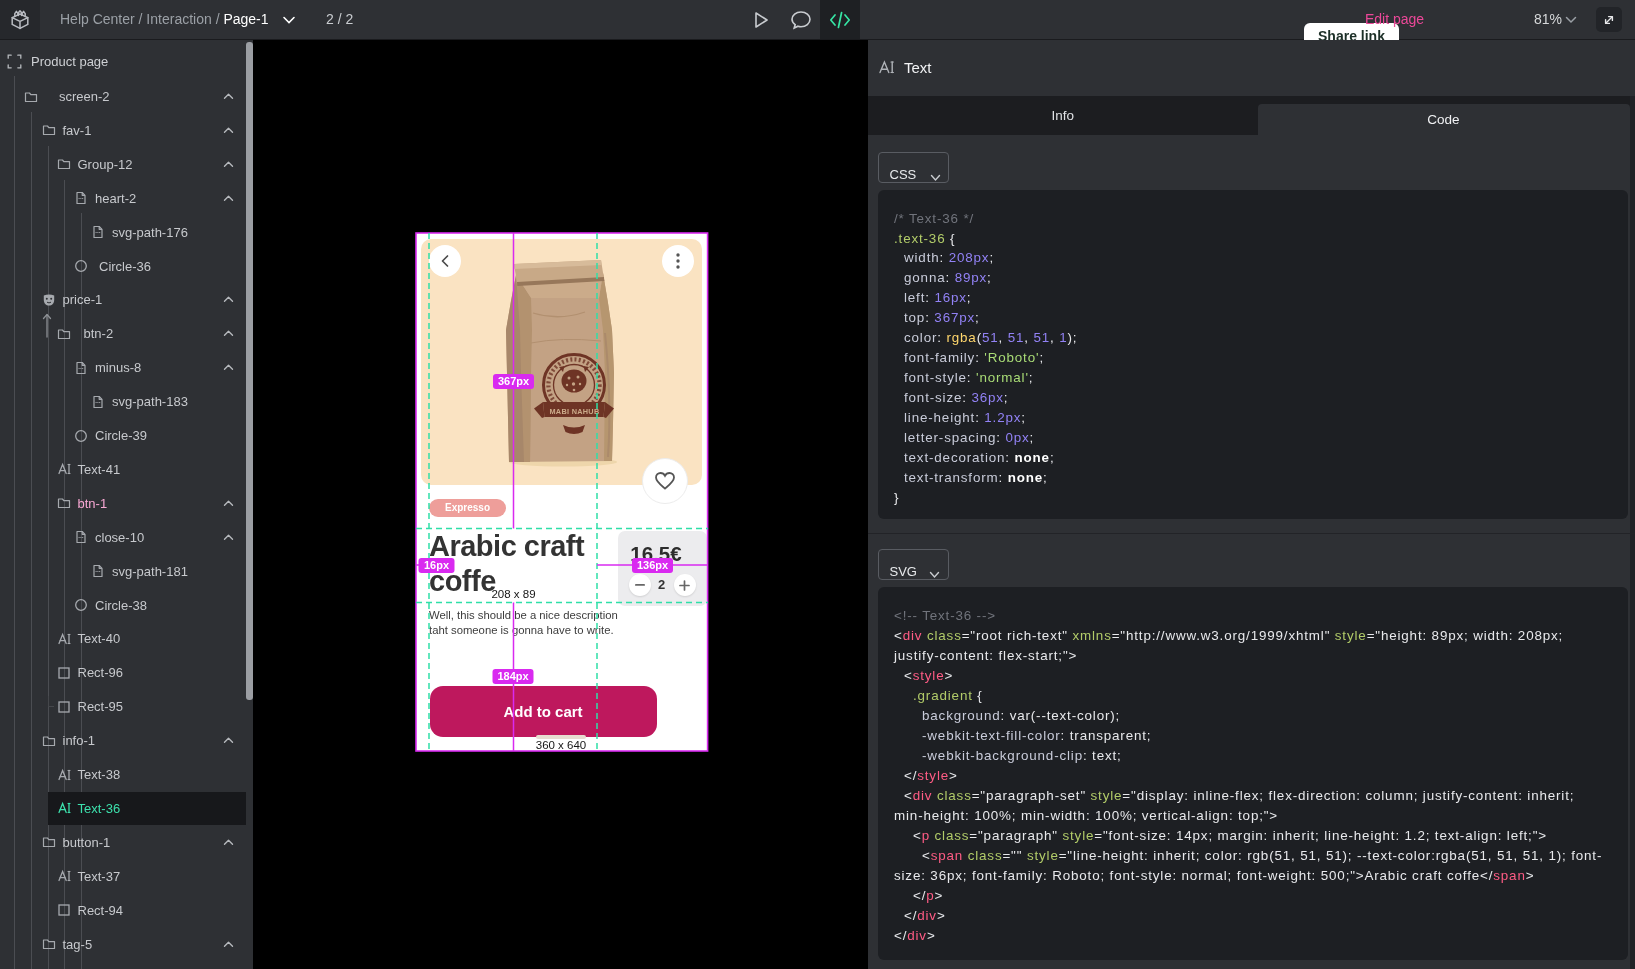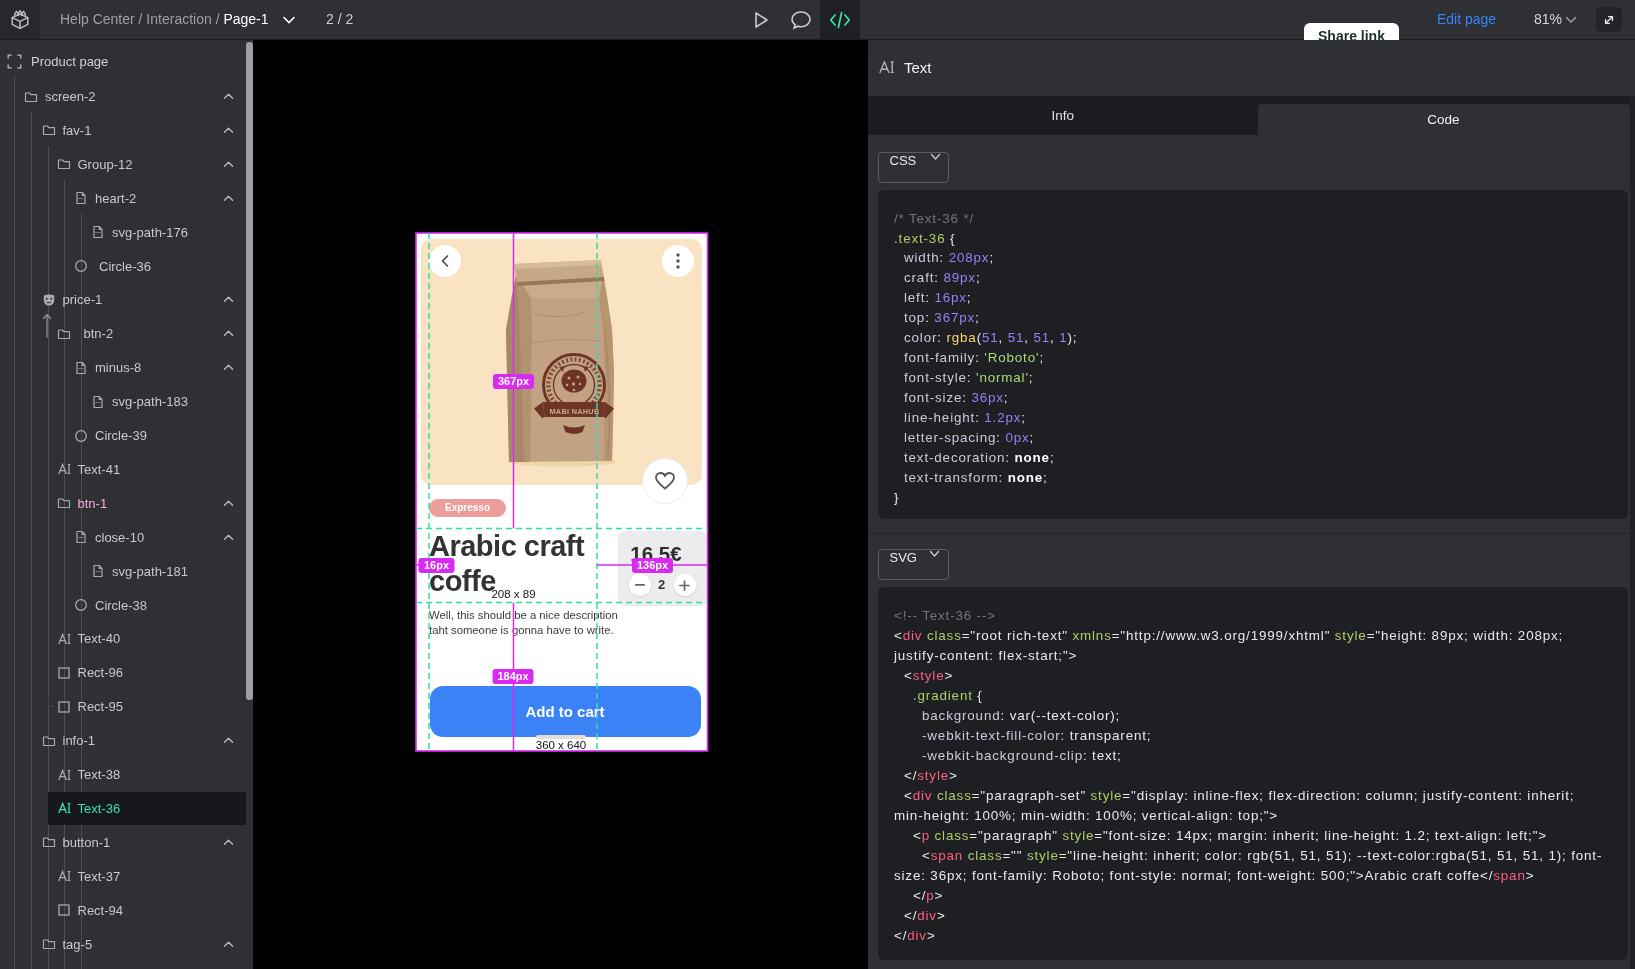--- a/index.html
+++ b/index.html
@@ -16,21 +16,21 @@
 .trow svg{flex:0 0 auto}
 .caret{position:absolute;top:0;height:30px;display:flex;align-items:center;left:222px}
 .gline{position:absolute;width:1px;background:#4b4d52}
 
 #rpanel{position:absolute;left:868px;top:40px;width:767px;height:929px;background:#2e3034}
 .codeblock{position:absolute;background:#1d1f23;border-radius:6px}
 .cline{position:absolute;height:20px;line-height:20px;font-size:13.4px;color:#e8e9ec;white-space:nowrap;letter-spacing:0.85px}
 .cmt{color:#71747c}.sel{color:#b2cc69}.prp{color:#c9ccda}.num{color:#9282f5}
 .fn{color:#ffd76d}.str{color:#a9dc76}.kw{color:#fff;font-weight:bold}
 .tag{color:#ff5c85}.att{color:#b2cc69}
-.drop{position:absolute;width:71px;height:31px;border:1.4px solid #595c62;border-radius:4px;color:#e8eaec;font-size:13px;display:flex;align-items:flex-start;padding-left:11px}
+.drop{position:absolute;width:71px;height:31px;border:1.4px solid #595c62;border-radius:4px;color:#e8eaec;font-size:13px;display:flex;align-items:flex-end;padding-left:11px}
 
 #card{position:absolute;left:416px;top:233px;width:291.6px;height:518px;background:#fff}
 .circbtn{position:absolute;border-radius:50%;background:#fff;display:flex;align-items:center;justify-content:center}
 </style></head><body>
 <div id="app">
 
 <div id="topbar">
  <div id="logo">
   <svg width="24" height="24" viewBox="0 0 24 24" fill="none" stroke="#b9bcc2" stroke-width="1.5" stroke-linejoin="round" stroke-linecap="round">
    <path d="M4.2 9.6 L12 6 L19.8 9.6 L19.8 16.4 L12 20.4 L4.2 16.4 Z"></path>
@@ -52,21 +52,21 @@
         <path d="M20 9.3 C20 13.4 16 16.7 11 16.7 C9.9 16.7 8.9 16.5 8 16.2 L4.2 18 L5.2 14.6 C3.2 13.3 2 11.4 2 9.3 C2 5.2 6 2 11 2 C16 2 20 5.2 20 9.3 Z"></path>
       </svg>
  <div class="abs" style="left:820px;top:0;width:40px;height:39px;background:#1e2023;display:flex;align-items:center;justify-content:center">
   <svg width="22" height="18" viewBox="0 0 22 18" fill="none" stroke="#36e5a4" stroke-width="1.7" stroke-linecap="round" stroke-linejoin="round">
    <path d="M6 4 L1.8 9 L6 14"></path>
           <path d="M16 4 L20.2 9 L16 14"></path>
           <path d="M12.6 1.5 L9.4 16.5"></path>
   </svg>
  </div>
  <div class="abs" style="left:1304px;top:23px;width:95px;height:25px;border-radius:6px;background:#ffffff;color:#1c2f27;font-size:14px;font-weight:bold;display:flex;align-items:center;justify-content:center">Share link</div>
- <div class="tbtxt" style="left:1437px;color:#3b82f6">Edit page</div>
+ <div class="tbtxt" style="left:1365px;color:#ec4899">Edit page</div>
  <div class="tbtxt" style="left:1534px;color:#d6d8da">81%</div>
  <svg class="abs" style="left:1565px;top:15px" width="12" height="10" viewBox="0 0 12 10" fill="none" stroke="#9ba0a6" stroke-width="1.5" stroke-linecap="round">
         <path d="M1.5 2.5 L6 7 L10.5 2.5"></path>
       </svg>
  <div class="abs" style="left:1596px;top:7px;width:26px;height:25px;border-radius:5px;background:#222428;display:flex;align-items:center;justify-content:center">
   <svg width="14" height="14" viewBox="0 0 14 14" fill="none" stroke="#e7e8ea" stroke-width="1.4" stroke-linecap="round" stroke-linejoin="round">
           <path d="M4 10 L10 4"></path>
           <path d="M6.6 3.6 L10.4 3.6 L10.4 7.4"></path>
           <path d="M7.4 10.4 L3.6 10.4 L3.6 6.6"></path>
         </svg>
@@ -88,21 +88,21 @@
       <div class="trow" style="left:7px;top:6px;color:#ced0d4">
         <svg width="15" height="15" viewBox="0 0 15 15" fill="none" stroke="#b6b9bd" stroke-width="1.3" stroke-linecap="round">
           <path d="M1.2 4.2 V1.2 H4.2 M10.8 1.2 H13.8 V4.2 M13.8 10.8 V13.8 H10.8 M4.2 13.8 H1.2 V10.8"></path>
         </svg>
         <span style="margin-left:9px">Product page</span>
       </div>
       <div class="trow" style="left:24px;top:41.5px;color:#c7c9cd">
         <svg width="14" height="14" viewBox="0 0 14 14" fill="none" stroke="#a6a9ae" stroke-width="1.2" stroke-linejoin="round">
           <path d="M1.5 3 h4 l1.3 1.6 h5.7 v6.9 h-11 z"></path>
         </svg>
-        <span style="margin-left:7px">screen-2</span>
+        <span style="margin-left:21px">screen-2</span>
       </div>
       <div class="caret" style="top:41.5px">
         <svg width="13" height="13" viewBox="0 0 13 13" fill="none" stroke="#b7babe" stroke-width="1.4" stroke-linecap="round" stroke-linejoin="round">
           <path d="M2.5 8.2 L6.5 4.2 L10.5 8.2"></path>
         </svg>
       </div>
       <div class="trow" style="left:41.5px;top:75.4px;color:#c7c9cd">
         <svg width="14" height="14" viewBox="0 0 14 14" fill="none" stroke="#a6a9ae" stroke-width="1.2" stroke-linejoin="round">
           <path d="M1.5 3 h4 l1.3 1.6 h5.7 v6.9 h-11 z"></path>
         </svg>
@@ -411,21 +411,21 @@
           <rect width="10" height="1.8" rx="0.9" fill="#666"></rect>
         </svg>
       </div>
       <div class="abs" style="left:237px;top:341px;width:17px;height:22px;line-height:22px;text-align:center;font-size:13px;font-weight:bold;color:#333">2</div>
       <div class="circbtn" style="left:257.5px;top:341px;width:22px;height:22px;box-shadow:0 1px 2px rgba(0,0,0,.12)">
         <svg width="11" height="11" viewBox="0 0 11 11" fill="none" stroke="#666" stroke-width="1.7" stroke-linecap="round">
           <path d="M5.5 1 V10 M1 5.5 H10"></path>
         </svg>
       </div>
       <div class="abs" style="left:13px;top:375px;font-size:11.3px;line-height:15px;color:#3c3c3c">Well, this should be a nice description<br>taht someone is gonna have to write.</div>
-      <div class="abs" style="left:13.5px;top:452.5px;width:271px;height:51.5px;border-radius:13px;background:#3b82f6;color:#fff;font-size:15px;font-weight:bold;display:flex;align-items:center;justify-content:center">Add to cart</div>
+      <div class="abs" style="left:13.5px;top:452.5px;width:227px;height:51.5px;border-radius:13px;background:#be185d;color:#fff;font-size:15px;font-weight:bold;display:flex;align-items:center;justify-content:center">Add to cart</div>
       <div class="abs" style="left:120px;top:501.5px;width:50px;height:4px;border-radius:2px;background:#e7ddd0"></div>
       <div class="abs" style="left:95px;top:505.5px;width:100px;text-align:center;font-size:11.5px;color:#161616">360 x 640</div>
       <div class="abs" style="left:60px;top:355px;width:75px;text-align:center;font-size:11.5px;color:#161616;z-index:5">208 x 89</div>
     </div>
     <svg class="abs" style="left:253px;top:40px;pointer-events:none" width="615" height="929" viewBox="0 0 615 929">
       <rect x="163" y="193" width="291.6" height="518" fill="none" stroke="#d92af0" stroke-width="1.6"></rect>
       <line x1="176" y1="193" x2="176" y2="711" stroke="#2fdfa8" stroke-width="1.5" stroke-dasharray="6 4"></line>
       <line x1="344" y1="193" x2="344" y2="711" stroke="#2fdfa8" stroke-width="1.5" stroke-dasharray="6 4"></line>
       <line x1="163" y1="488.5" x2="455" y2="488.5" stroke="#2fdfa8" stroke-width="1.5" stroke-dasharray="6 4"></line>
       <line x1="163" y1="562.5" x2="455" y2="562.5" stroke="#2fdfa8" stroke-width="1.5" stroke-dasharray="6 4"></line>
@@ -457,21 +457,21 @@
       <div class="abs" style="left:0;top:56px;width:389.5px;height:26px;line-height:39px;text-align:center;font-size:13.5px;color:#dfe1e4">Info</div>
       <div class="abs" style="left:389.5px;top:64px;width:372px;height:31px;line-height:31px;text-align:center;font-size:13.5px;color:#f0f1f3">Code</div>
       <div class="abs" style="left:761.5px;top:56px;width:5.5px;height:873px;background:#212226"></div>
       <div class="drop" style="left:9.5px;top:112px">CSS<svg style="margin-left:14px" width="11" height="8" viewBox="0 0 11 8" fill="none" stroke="#c9ccd0" stroke-width="1.4" stroke-linecap="round">
           <path d="M1.5 1.5 L5.5 6 L9.5 1.5"></path>
         </svg></div>
       <div class="codeblock" style="left:9.5px;top:150px;width:750px;height:329px"></div>
       <div class="cline" style="left:26px;top:169px"><span class="cmt">/* Text-36 */</span></div>
       <div class="cline" style="left:26px;top:189px"><span class="sel">.text-36</span> {</div>
       <div class="cline" style="left:36px;top:208px"><span class="prp">width</span>: <span class="num">208px</span>;</div>
-      <div class="cline" style="left:36px;top:228px"><span class="prp">craft</span>: <span class="num">89px</span>;</div>
+      <div class="cline" style="left:36px;top:228px"><span class="prp">gonna</span>: <span class="num">89px</span>;</div>
       <div class="cline" style="left:36px;top:248px"><span class="prp">left</span>: <span class="num">16px</span>;</div>
       <div class="cline" style="left:36px;top:268px"><span class="prp">top</span>: <span class="num">367px</span>;</div>
       <div class="cline" style="left:36px;top:288px"><span class="prp">color</span>: <span class="fn">rgba</span>(<span class="num">51</span>, <span class="num">51</span>, <span class="num">51</span>, <span class="num">1</span>);</div>
       <div class="cline" style="left:36px;top:308px"><span class="prp">font-family</span>: <span class="str">'Roboto'</span>;</div>
       <div class="cline" style="left:36px;top:328px"><span class="prp">font-style</span>: <span class="str">'normal'</span>;</div>
       <div class="cline" style="left:36px;top:348px"><span class="prp">font-size</span>: <span class="num">36px</span>;</div>
       <div class="cline" style="left:36px;top:368px"><span class="prp">line-height</span>: <span class="num">1.2px</span>;</div>
       <div class="cline" style="left:36px;top:388px"><span class="prp">letter-spacing</span>: <span class="num">0px</span>;</div>
       <div class="cline" style="left:36px;top:408px"><span class="prp">text-decoration</span>: <span class="kw">none</span>;</div>
       <div class="cline" style="left:36px;top:428px"><span class="prp">text-transform</span>: <span class="kw">none</span>;</div>

